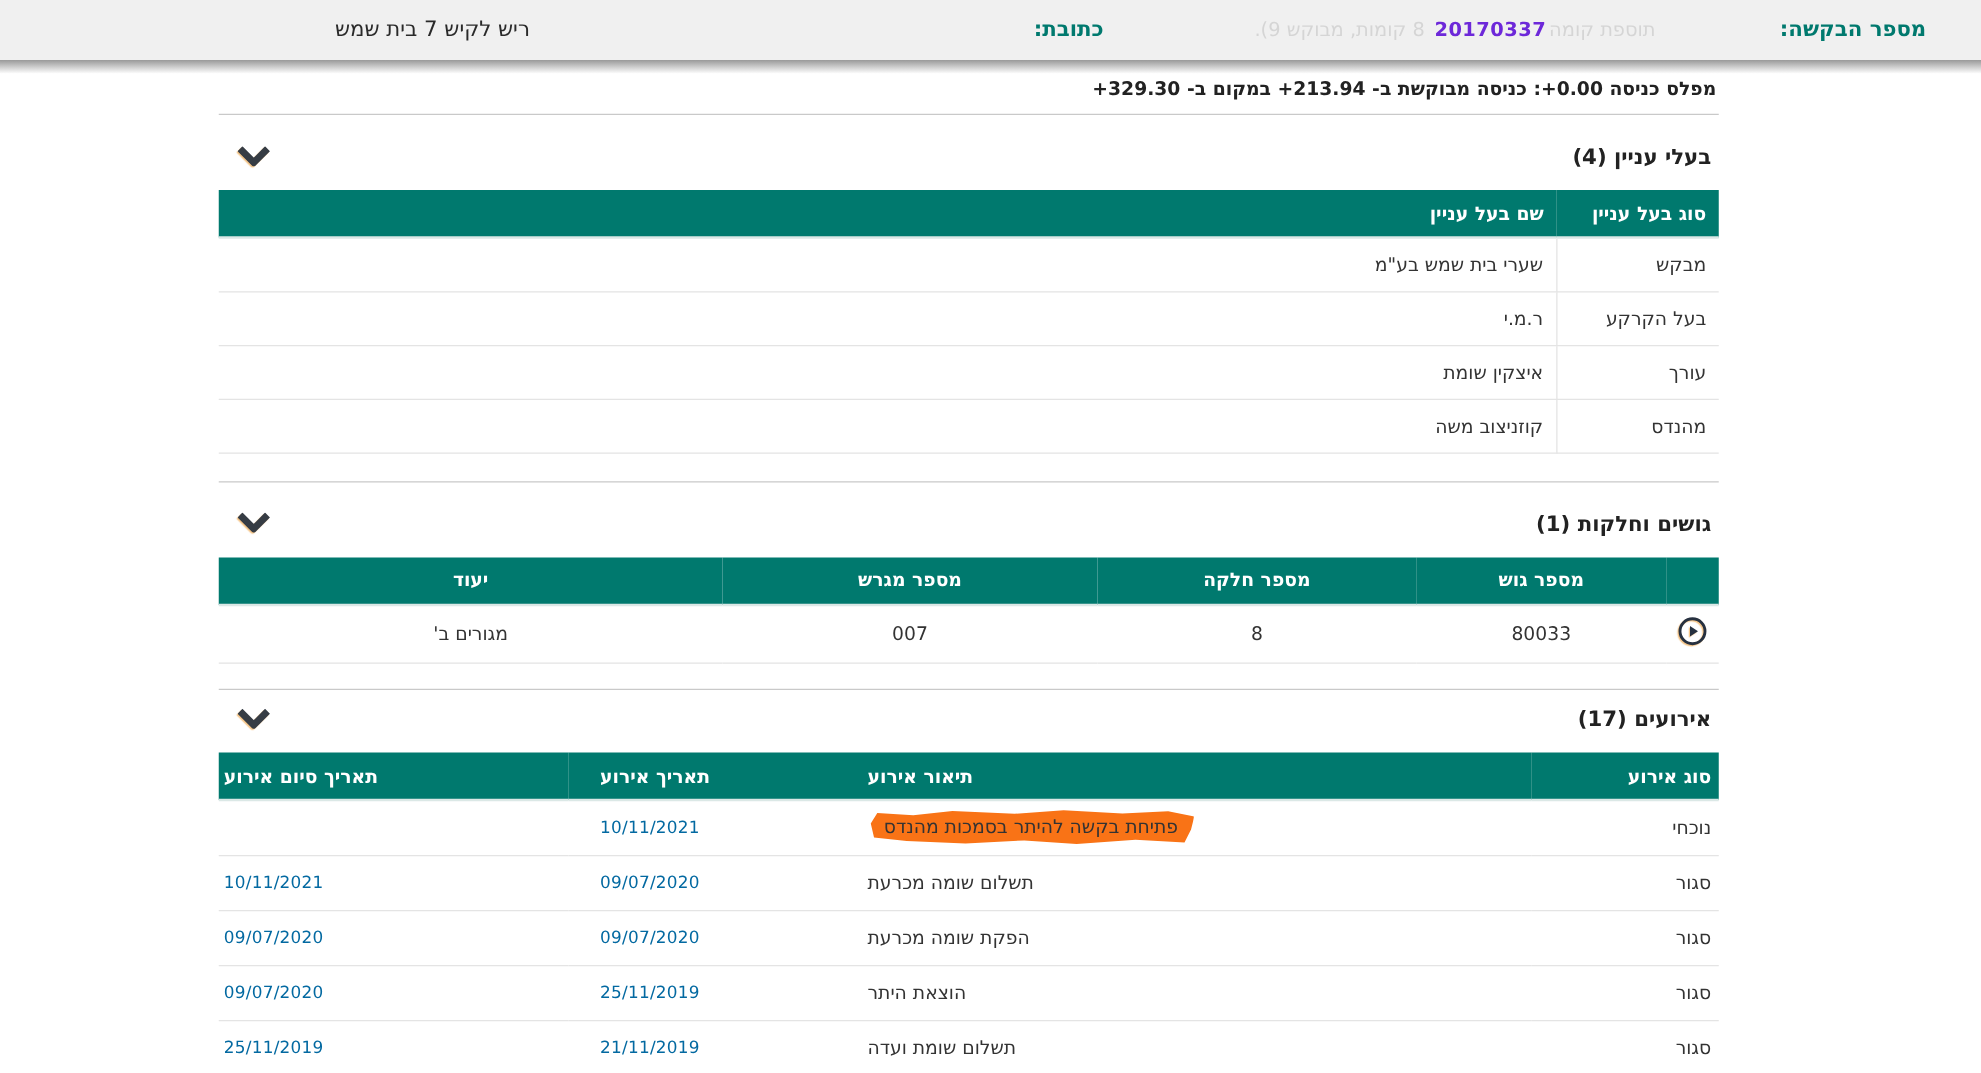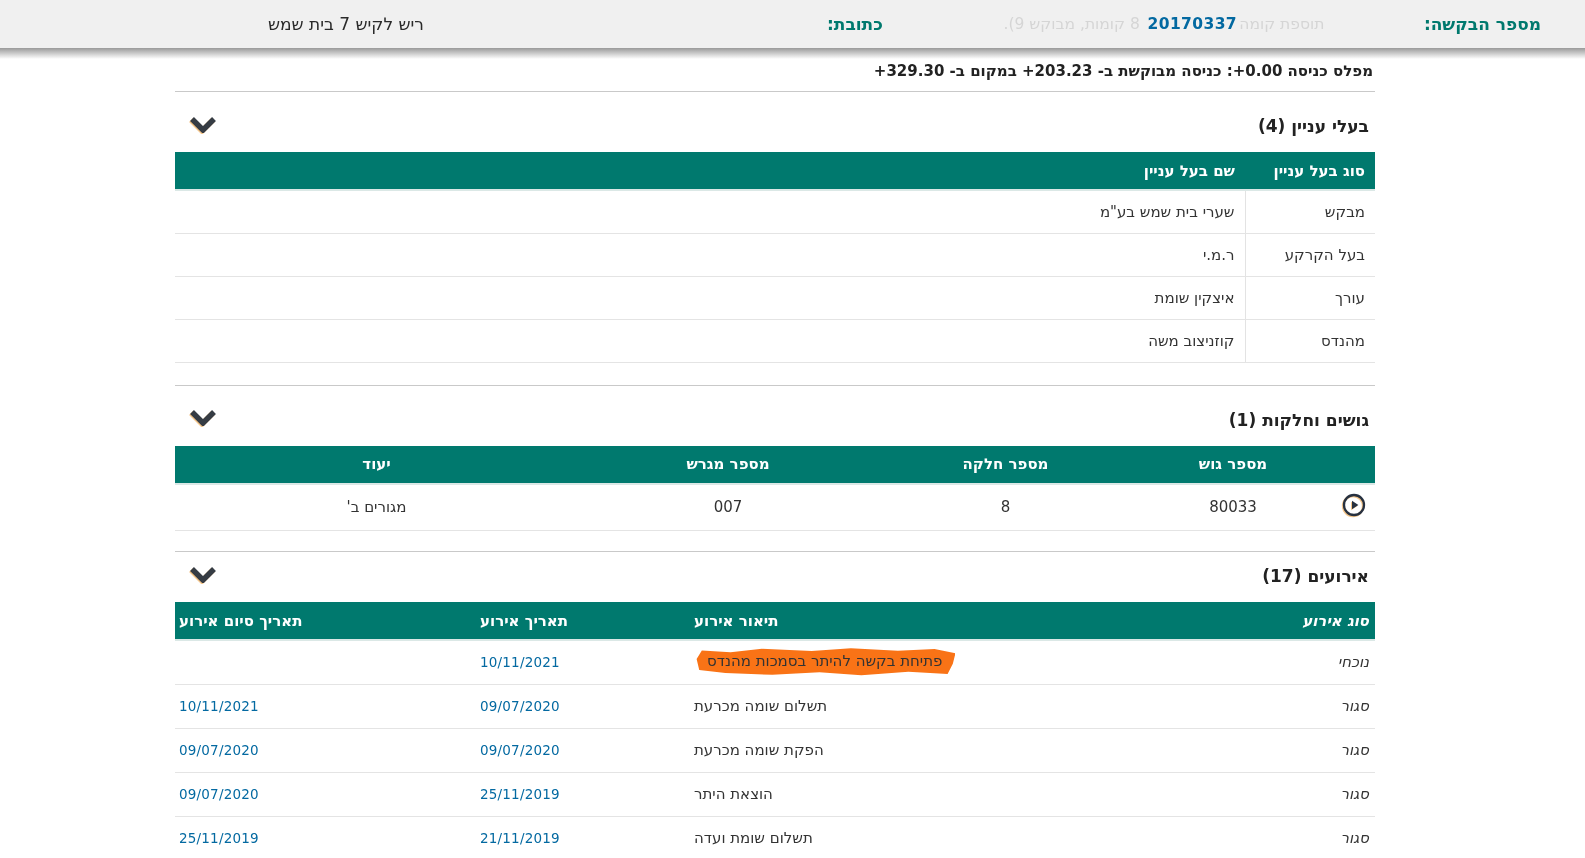--- a/index.html
+++ b/index.html
@@ -15,21 +15,21 @@
   }
   .topbar::after {
     content:""; position:absolute; top:100%; left:0; right:0; height:11px;
     background:linear-gradient(to bottom, rgba(70,70,70,.55), rgba(255,255,255,0));
     pointer-events:none;
   }
   .tb-item { position:absolute; top:50%; transform:translateY(-50%); white-space:nowrap; }
   .tb-label { color:#00796e; font-weight:700; font-size:17px; }
   .req-label   { right:44px; }
   .req-faded   { right:240px; width:362px; text-align:center; color:#d5d5d5; font-size:15.5px; overflow:hidden; }
-  .req-number  { right:345px; font-weight:700; font-size:15.5px; color:#0369a1; letter-spacing:.4px; background:#f0f0f0; padding:0 3px; }
+  .req-number  { right:345px; font-weight:700; font-size:15.5px; color:#6d28d9; letter-spacing:.4px; background:#f0f0f0; padding:0 3px; }
   .addr-label  { left:827px; right:auto; }
   .addr-value  { left:268px; right:auto; font-size:17px; color:#2a2a2a; }
   
   .main { position:absolute; top:48px; left:175px; width:1200px; }
   .entry-note {
     padding:14px 2px 0 0; font-size:15px; font-weight:600; color:#222;
     text-align:right; white-space:nowrap;
   }
   .rule { border:none; border-top:1px solid #c9c9c9; }
   .rule.r1 { margin-top:11px; }
@@ -62,21 +62,21 @@
   .tbl-blocks col.c-parcel { width:255px; }
   .tbl-blocks col.c-lot { width:300px; }
   .tbl-blocks th, .tbl-blocks td { text-align:center; }
   .tbl-blocks tbody td { height:47px; }
   .play-btn { background:none; border:none; cursor:pointer; padding:0; width:26px; height:26px; }
   
   .tbl-events col.c-etype { width:150px; }
   .tbl-events col.c-desc { width:545px; }
   .tbl-events col.c-date { width:225px; }
   .tbl-events tbody td { height:44px; }
-  .tbl-events th:nth-child(1), .tbl-events td:nth-child(1) { padding-left:2px; padding-right:6px;font-style:italic; }
+  .tbl-events th:nth-child(1), .tbl-events td:nth-child(1) { padding-left:2px; padding-right:6px; }
   .tbl-events th:nth-child(2), .tbl-events td:nth-child(2) { padding-left:14px; padding-right:0; text-align:left; direction:rtl; }
   .tbl-events th:nth-child(2) { text-align:left; }
   .tbl-events td:nth-child(2) { text-align:left; }
   .tbl-events th:nth-child(3), .tbl-events td:nth-child(3) { padding-left:25px; text-align:left; }
   .tbl-events th:nth-child(4), .tbl-events td:nth-child(4) { padding-left:4px; text-align:left; }
   .date-cell { font-size:13.5px; color:#0369a1; letter-spacing:.2px; }
   
   .hl { display:inline-block; }
   .hl.hl-on {
     background:#f97316;
@@ -91,21 +91,21 @@
 <header class="topbar">
   <span class="tb-item tb-label req-label">מספר הבקשה:</span>
   <span class="tb-item req-faded">תוספת קומה (מותר בתב"ע 8 קומות, מבוקש 9).</span>
   <span class="tb-item req-number">20170337</span>
   <span class="tb-item tb-label addr-label">כתובת:</span>
   <span class="tb-item addr-value">ריש לקיש 7 בית שמש</span>
 </header>
 
 <main class="main">
 
-  <div class="entry-note">מפלס כניסה 0.00+: כניסה מבוקשת ב- 203.23+ במקום ב- 329.30+</div>
+  <div class="entry-note">מפלס כניסה 0.00+: כניסה מבוקשת ב- 213.94+ במקום ב- 329.30+</div>
   <hr class="rule r1">
 
   <section class="s1">
     <div class="section-head">
       <h2 class="section-title">בעלי עניין (4)</h2>
       <button class="collapse-btn">
         <span class="icon-dark">
           <svg width="26" height="16" viewBox="0 0 26 16">
               <path d="M2 2 L13 13 L24 2" fill="none" stroke="#363c44" stroke-width="5.5"></path>
             </svg>

